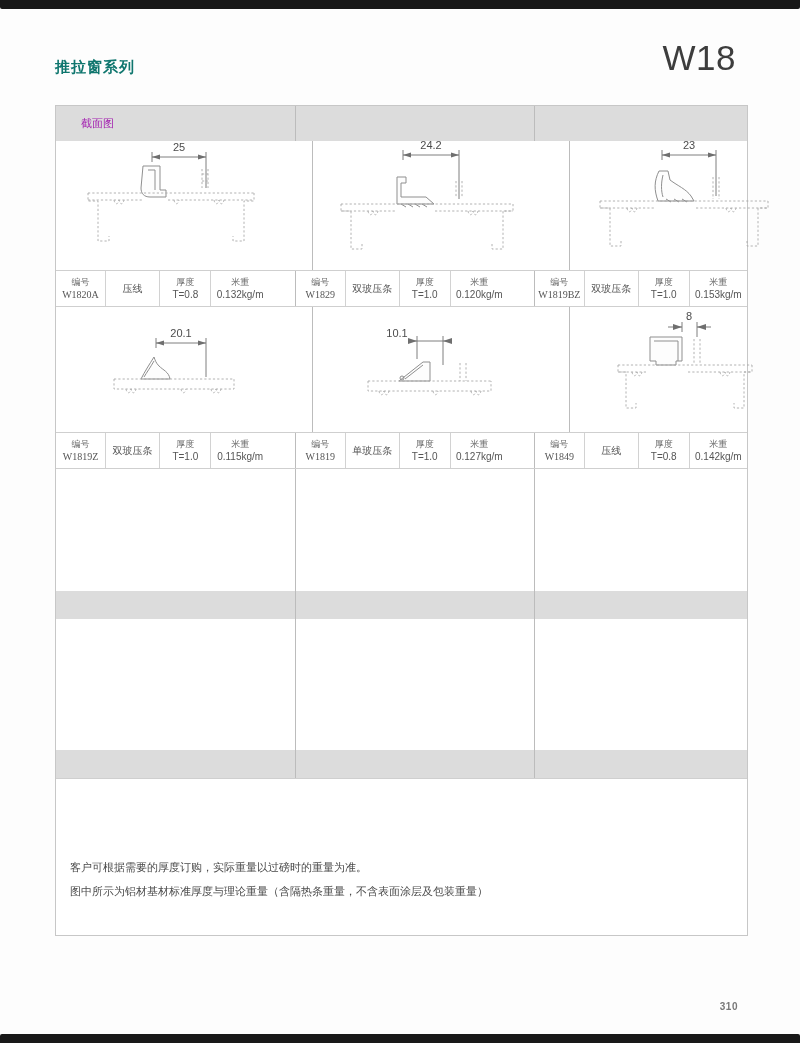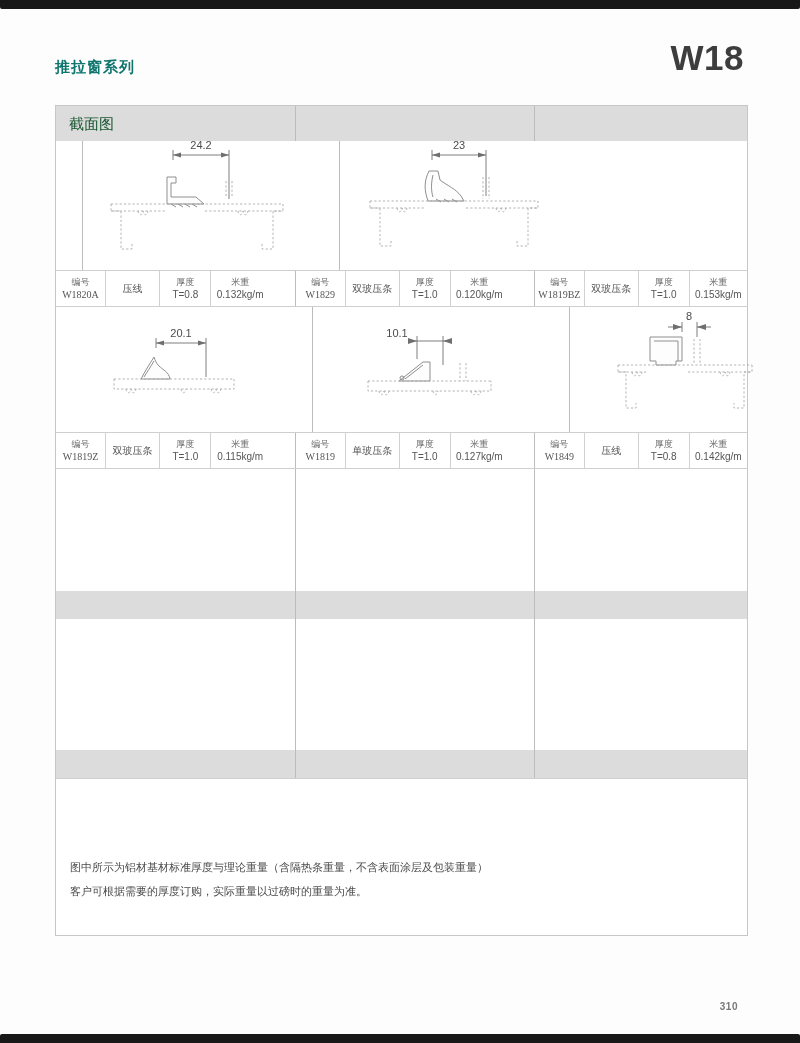--- a/index.html
+++ b/index.html
@@ -6,33 +6,33 @@
   body{
     width:800px;height:1043px;position:relative;background:#fdfdfd;
     font-family:"Liberation Sans","DejaVu Sans",sans-serif;overflow:hidden;
   }
   .edge-bar{position:absolute;left:0;width:800px;background:#181818;}
   .edge-bar.top{top:0;height:9px;border-radius:0 0 2px 2px;}
   .edge-bar.bottom{top:1034px;height:9px;border-radius:2px 2px 0 0;}
 
   .page-header{position:absolute;left:55px;right:52px;top:42px;height:50px;}
   .series-title{position:absolute;left:0;top:16px;font-size:15px;font-weight:bold;color:#0f766e;letter-spacing:1px;}
-  .model-code{position:absolute;right:4px;top:-4px;font-size:35px;font-weight:bold;color:#3d3d3d;letter-spacing:0.5px;}
+  .model-code{position:absolute;right:12px;top:-4px;font-size:35px;font-weight:normal;color:#3d3d3d;letter-spacing:0.5px;}
 
   .doc-table{
     position:absolute;left:55px;top:105px;width:693px;height:831px;
     border:1px solid #c7c7c7;box-sizing:border-box;display:flex;flex-direction:column;background:#fff;
   }
   .trow{display:flex;flex-direction:row;width:100%;box-sizing:border-box;}
   .tcol{width:231px;box-sizing:border-box;position:relative;}
   .tcol.mid,.tcol.rgt{border-left:1px solid #bcbcbc;margin-left:26px;}
 
   .row-head{height:35px;background:#dcdcdc;}
   .row-head .tcol{height:35px;}
-  .head-label{display:block;padding-left:13px;line-height:35px;font-size:15px;color:#14532d;}
+  .head-label{display:block;padding-left:25px;line-height:35px;font-size:11px;color:#a21caf;}
 
   .row-draw1{height:130px;}
   .row-draw2{height:125px;}
   .draw-wrap{width:100%;height:100%;display:flex;align-items:flex-start;justify-content:center;}
   svg{display:block;}
   .s{stroke:#8f8f8f;fill:none;stroke-width:1;}
   .sf{stroke:#8f8f8f;fill:#fdfdfd;stroke-width:1;}
   .d{stroke:#a9a9a9;fill:none;stroke-width:0.9;stroke-dasharray:2.2,2.1;}
   .dl{stroke:#6f6f6f;fill:none;stroke-width:0.9;}
   .ar{fill:#6f6f6f;stroke:none;}
@@ -75,20 +75,39 @@
 
   <div class="trow row-head">
     <div class="tcol lft">
         <span class="head-label">截面图</span>
       </div>
     <div class="tcol mid"></div>
     <div class="tcol rgt"></div>
   </div>
 
   <div class="trow row-draw1">
+    <div class="tcol lft">
+        <div class="draw-wrap">
+      <svg width="230" height="128" viewBox="0 0 230 128">
+        <line class="dl" x1="96" y1="11" x2="96" y2="21"></line>
+            <line class="dl" x1="150" y1="11" x2="150" y2="21"></line>
+        <line class="dl" x1="96" y1="16" x2="150" y2="16"></line>
+        <path class="ar" d="M96,16 l8,-2.6 v5.2 z"></path>
+            <path class="ar" d="M150,16 l-8,-2.6 v5.2 z"></path>
+        <line class="dl" x1="150" y1="21" x2="150" y2="47"></line>
+        <text class="dimtxt" x="123" y="10" text-anchor="middle">25</text>
+        <path class="sf" d="M87,25 h17 v24 h6 v7 h-16 c-6,0 -9,-3.5 -9,-9 z"></path>
+        <path class="s" d="M92,29 h7 v20"></path>
+        <path class="d" d="M146,28 v19 M152,28 v19 M146,33 h6 M146,40 h6"></path>
+        <path class="d" d="M32,52 H198 M32,59 H86 M112,59 H198"></path>
+        <path class="d" d="M32,52 v8 h10 v40 h11 v-5 M198,52 v8 h-10 v40 h-11 v-5"></path>
+        <path class="d" d="M58,59 c1,5 4,5 5,0 c1,5 4,5 5,0 M158,59 c1,5 4,5 5,0 c1,5 4,5 5,0 M118,59 c1,5 4,5 5,0"></path>
+      </svg>
+    </div>
+      </div>
     <div class="tcol mid">
         <div class="draw-wrap">
       <svg width="230" height="128" viewBox="0 0 230 128">
         <line class="dl" x1="90" y1="9" x2="90" y2="19"></line>
             <line class="dl" x1="146" y1="9" x2="146" y2="19"></line>
         <line class="dl" x1="90" y1="14" x2="146" y2="14"></line>
         <path class="ar" d="M90,14 l8,-2.6 v5.2 z"></path>
             <path class="ar" d="M146,14 l-8,-2.6 v5.2 z"></path>
         <line class="dl" x1="146" y1="19" x2="146" y2="58"></line>
         <text class="dimtxt" x="118" y="8" text-anchor="middle">24.2</text>
@@ -318,22 +337,22 @@
       <div class="tcol rgt"></div>
   </div>
   <div class="trow row-band">
     <div class="tcol lft"></div>
       <div class="tcol mid"></div>
       <div class="tcol rgt"></div>
   </div>
 
   <div class="row-note">
     <div class="note-block">
+      <p class="note-line">客户可根据需要的厚度订购，实际重量以过磅时的重量为准。</p>
       <p class="note-line">图中所示为铝材基材标准厚度与理论重量（含隔热条重量，不含表面涂层及包装重量）</p>
-      <p class="note-line">客户可根据需要的厚度订购，实际重量以过磅时的重量为准。</p>
     </div>
   </div>
 
 </div>
 
 <div class="page-number">310</div>
 
 <div class="edge-bar bottom"></div>
 
 </body></html>

